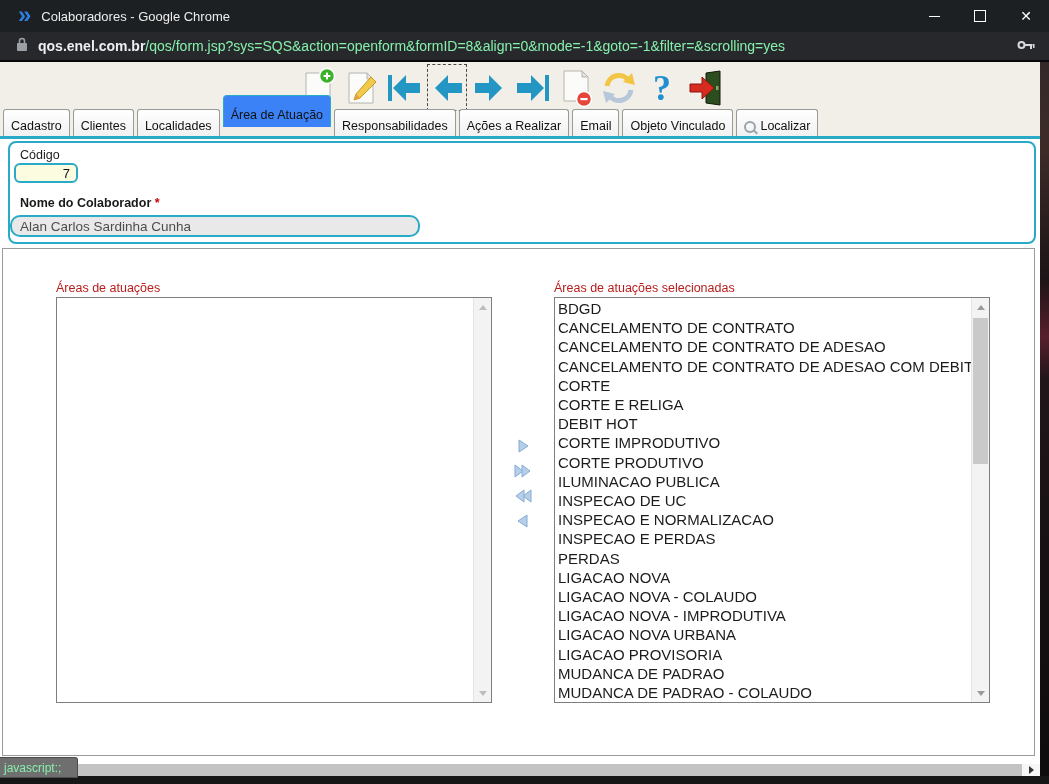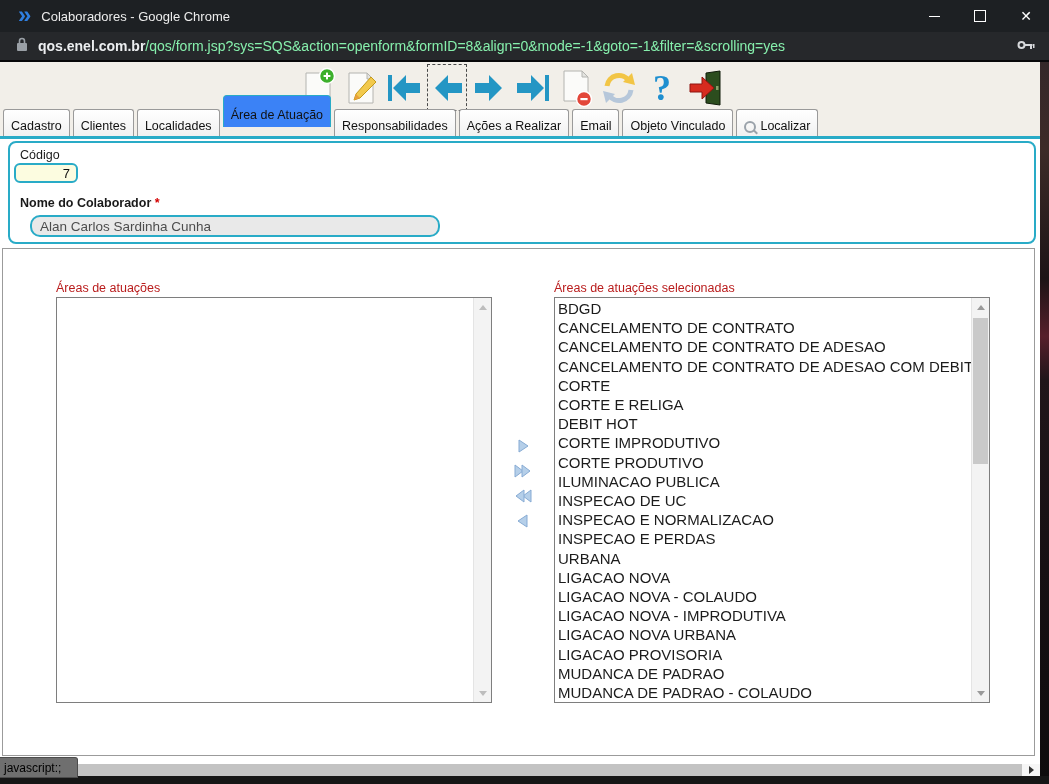--- a/index.html
+++ b/index.html
@@ -56,21 +56,21 @@
   .content{position:absolute;left:0;top:139px;width:1040px;height:625px;background:#ffffff}
   .teal-box{position:absolute;left:8px;top:2px;width:1024px;height:99px;
     border:2px solid #29abc7;border-radius:8px;background:#fff}
   .field-label{position:absolute;font-size:12.5px;color:#1a1a1a}
   .lbl-codigo{left:10px;top:5px}
   .lbl-nome{left:10px;top:53px;font-weight:bold}
   .req{color:#d40000;font-weight:bold}
   .inp-codigo{position:absolute;left:4px;top:20px;width:48px;height:16px;background:#fcfce0;
     border:2px solid #29abc7;border-radius:6px;font-size:13px;text-align:right;padding:0 6px;
     color:#111;font-family:"Liberation Sans",sans-serif;outline:none}
-  .inp-nome{position:absolute;left:20px;top:72px;width:390px;height:18px;background:#e9e9e9;
+  .inp-nome{position:absolute;left:0;top:72px;width:390px;height:18px;background:#e9e9e9;
     border:2px solid #29abc7;border-radius:10px;font-size:13.5px;text-align:left;padding:0 8px;
     color:#4d4d4d;font-family:"Liberation Sans",sans-serif;outline:none}
   .gray-panel{position:absolute;left:2px;top:109px;width:1033px;height:508px;
     border:1px solid #9b9b9b;background:#fff;box-sizing:border-box}
   .list-label{position:absolute;top:142px;font-size:12.5px;color:#b91c1c}
   .lbl-avail{left:56px}
   .lbl-sel{left:554px}
   .listbox{position:absolute;top:158px;width:436px;height:406px;border:1px solid #7e7e7e;
     background:#fff;box-sizing:border-box;overflow:hidden}
   .listbox.avail{left:56px}
@@ -87,21 +87,21 @@
   .thumb{position:absolute;left:1px;width:15px;top:20px;height:146px;background:#c9c9c9}
   .transfer-col{position:absolute;left:512px;top:298px;width:22px}
   .transfer-btn{width:22px;height:17px;margin-bottom:8px;display:flex;align-items:center;justify-content:center}
 
   
   .hscroll{position:absolute;left:0;top:764px;width:1040px;height:12px;background:#c3c3c3}
   .hscroll-btn{position:absolute;right:0;top:0;width:18px;height:12px;background:#f6f6f6;
     display:flex;align-items:center;justify-content:center}
   .tri-right{width:0;height:0;border-top:4px solid transparent;border-bottom:4px solid transparent;border-left:5px solid #333}
   .status-tip{position:absolute;left:0;top:757px;width:78px;height:21px;background:#6f6f6f;
-    border:1px solid #4c4c4c;border-left:none;border-radius:0 3px 0 0;color:#000000;font-size:12px;
+    border:1px solid #4c4c4c;border-left:none;border-radius:0 3px 0 0;color:#86efac;font-size:12px;
     line-height:21px;padding-left:4px;box-sizing:border-box;z-index:40}
 </style>
 </head>
 <body>
 
 <div class="titlebar">
   <span class="app-icon">»</span>
   <span class="win-title">Colaboradores - Google Chrome</span>
   <div class="win-controls">
     <div class="win-btn">
@@ -300,21 +300,21 @@
         <div class="li">CANCELAMENTO DE CONTRATO DE ADESAO COM DEBIT</div>
         <div class="li">CORTE</div>
         <div class="li">CORTE E RELIGA</div>
         <div class="li">DEBIT HOT</div>
         <div class="li">CORTE IMPRODUTIVO</div>
         <div class="li">CORTE PRODUTIVO</div>
         <div class="li">ILUMINACAO PUBLICA</div>
         <div class="li">INSPECAO DE UC</div>
         <div class="li">INSPECAO E NORMALIZACAO</div>
         <div class="li">INSPECAO E PERDAS</div>
-        <div class="li">URBANA</div>
+        <div class="li">PERDAS</div>
         <div class="li">LIGACAO NOVA</div>
         <div class="li">LIGACAO NOVA - COLAUDO</div>
         <div class="li">LIGACAO NOVA - IMPRODUTIVA</div>
         <div class="li">LIGACAO NOVA URBANA</div>
         <div class="li">LIGACAO PROVISORIA</div>
         <div class="li">MUDANCA DE PADRAO</div>
         <div class="li">MUDANCA DE PADRAO - COLAUDO</div>
       </div>
     <div class="vscroll">
       <div class="sb-btn sb-up">

